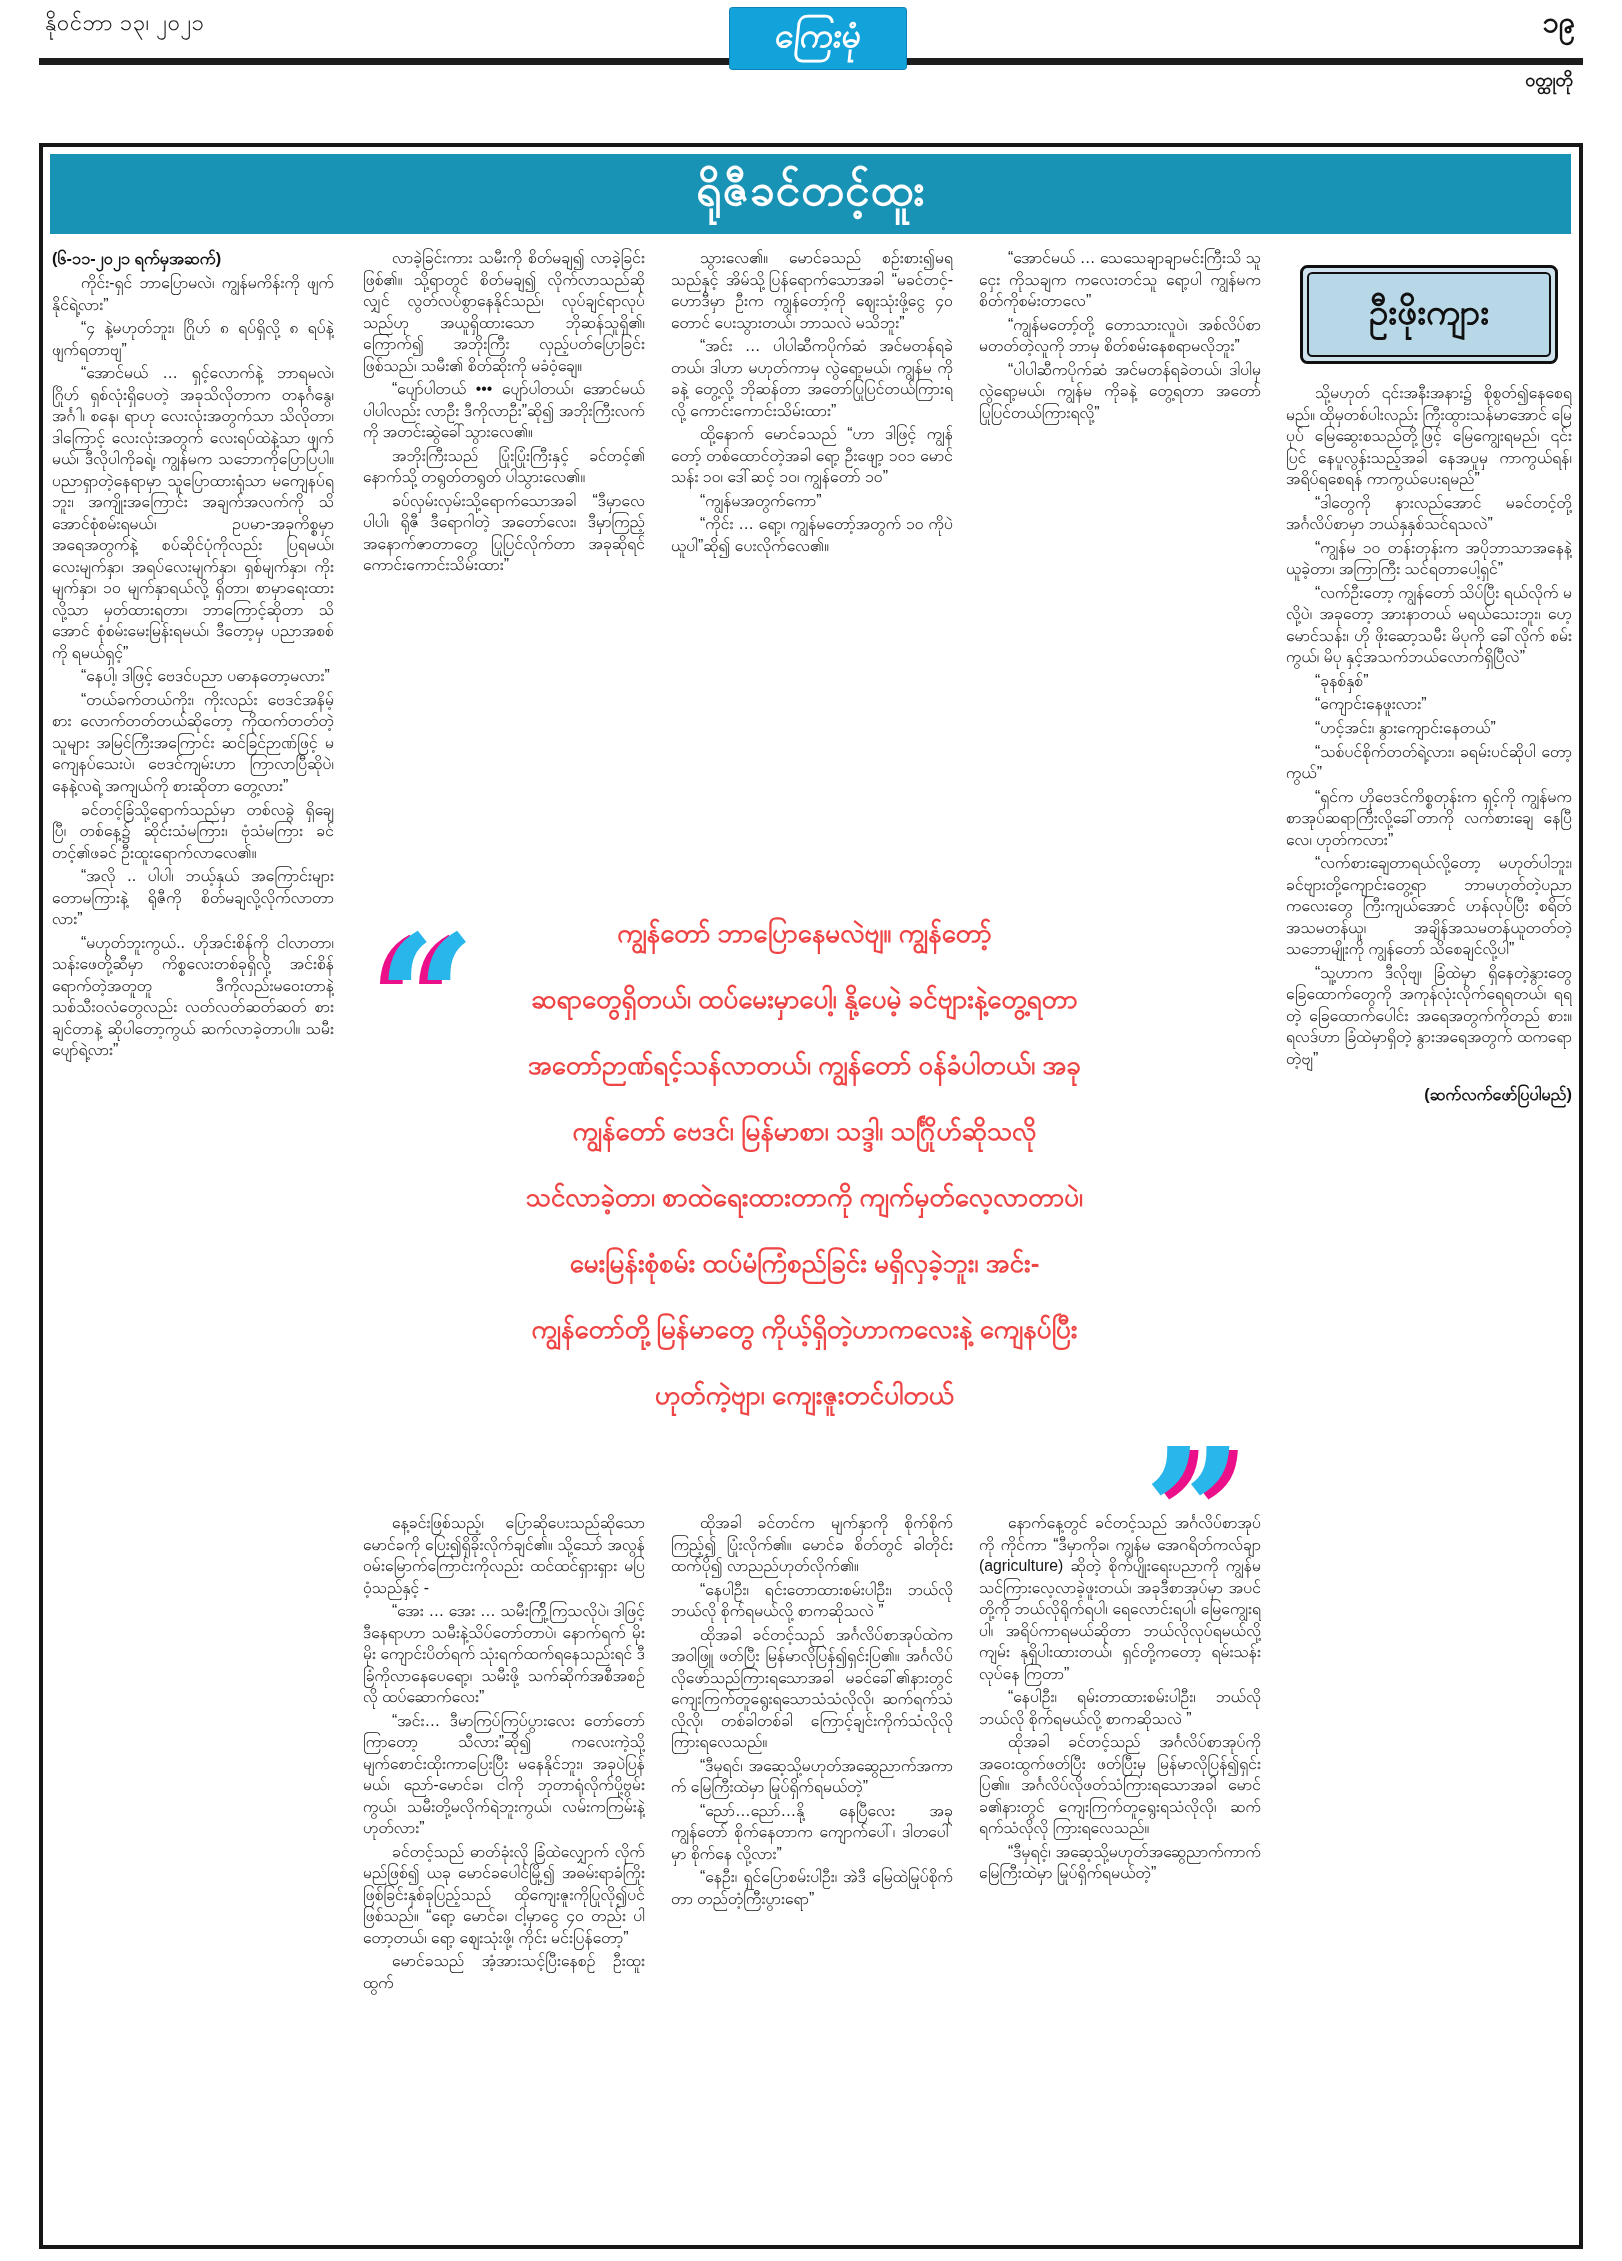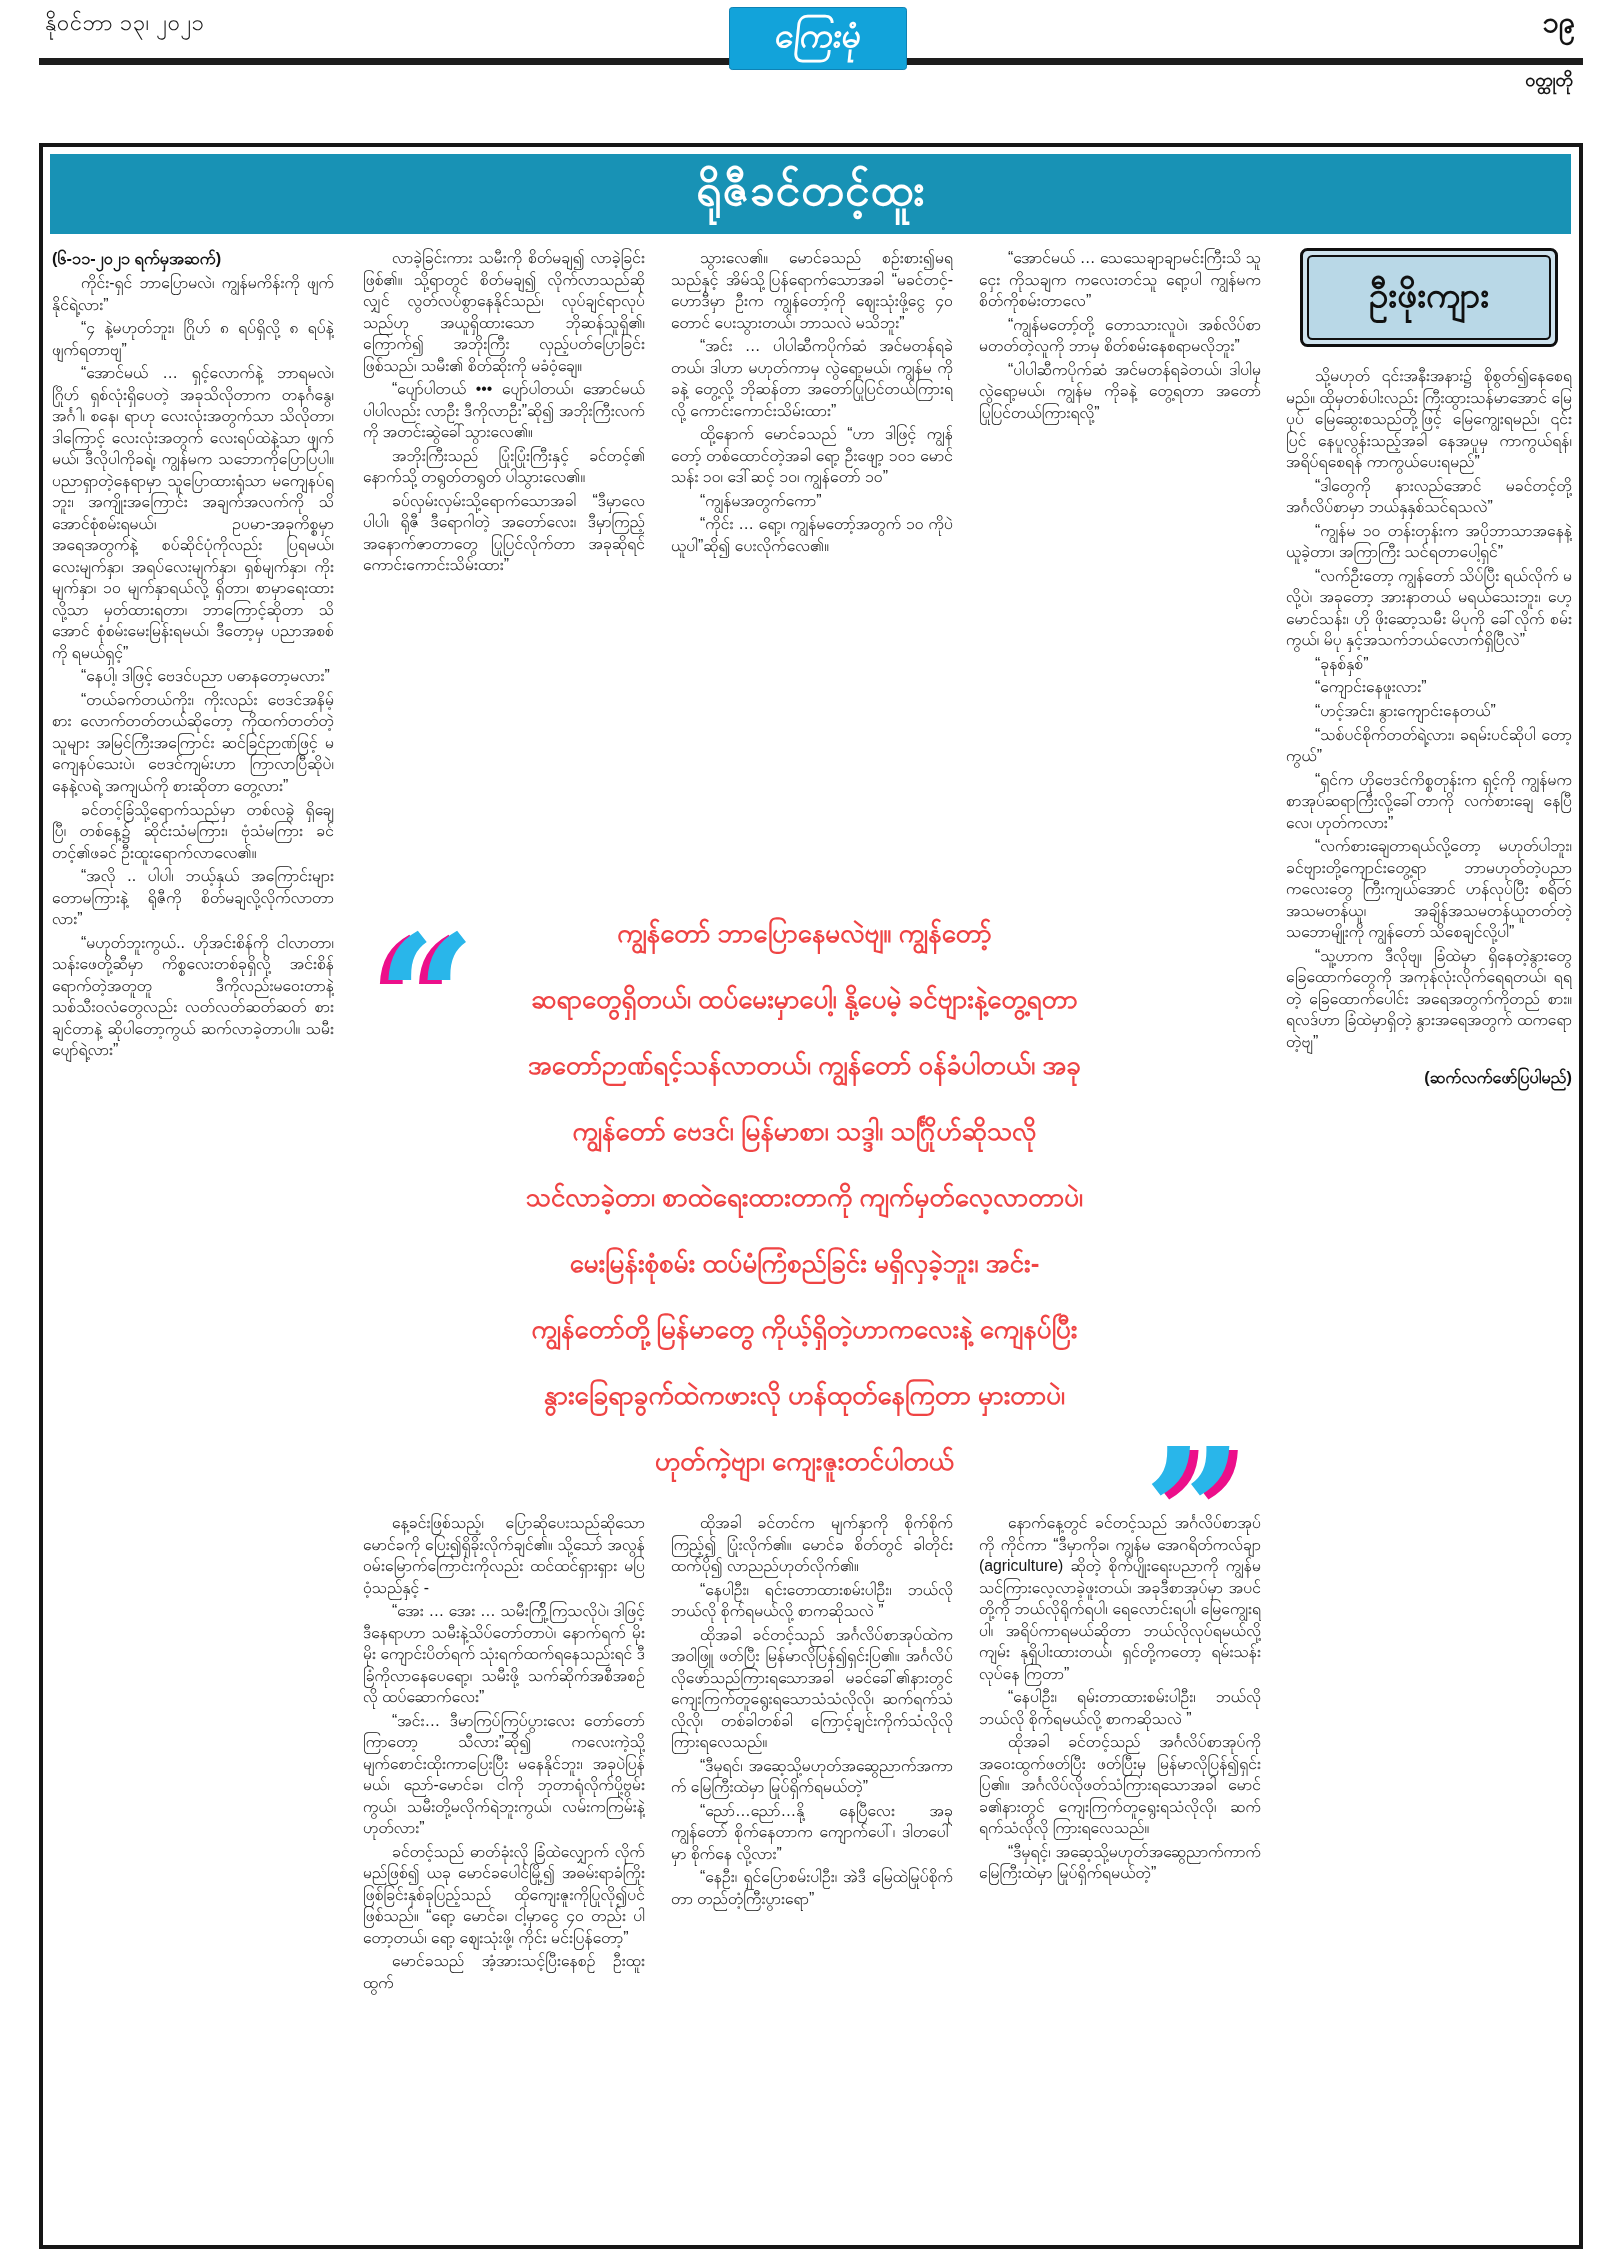--- a/index.html
+++ b/index.html
@@ -37,21 +37,21 @@
   .col4t{left:936px;top:100px;width:282px;height:625px;}
   .col2b{left:320px;top:1365px;width:282px;height:717px;}
   .col3b{left:628px;top:1365px;width:282px;height:717px;}
   .col4b{left:936px;top:1365px;width:282px;height:717px;}
   .col5{left:1243px;top:100px;width:286px;height:1982px;}
   .para{margin:0 0 2.1px 0;font-size:15.8px;line-height:21.5px;text-align:justify;text-indent:29px;}
   .continued-from{font-size:16.3px;line-height:23px;font-weight:bold;text-indent:0;margin-bottom:2.1px;}
 
   
   .plaque-outer{
-    width:258px;height:99px;margin:1px auto 18px auto;border:3.7px solid #101010;border-radius:7.4px;
+    width:258px;height:99px;margin:18px auto 18px auto;border:3.7px solid #101010;border-radius:7.4px;
     background:#cfe3ee;padding:3.7px;box-sizing:border-box;
   }
   .plaque-inner{
     width:100%;height:100%;border:2.1px solid #101010;border-radius:5.3px;background:#b9d8e7;
     display:flex;align-items:center;justify-content:center;box-sizing:border-box;
   }
   .plaque-text{font-size:35px;font-weight:bold;color:#101010;}
 
   
   .pull-quote{position:absolute;left:302px;top:732px;width:919px;height:617px;background:#ffffff;}
@@ -126,21 +126,20 @@
     <span class="qmark qmark-open">“</span>
     <span class="qmark qmark-close">”</span>
     <div class="pq-lines">
         <div class="pq-line">ကျွန်တော် ဘာပြောနေမလဲဗျ။ ကျွန်တော့်</div>
         <div class="pq-line">ဆရာတွေရှိတယ်၊ ထပ်မေးမှာပေါ့၊ နို့ပေမဲ့ ခင်ဗျားနဲ့တွေ့ရတာ</div>
         <div class="pq-line">အတော်ဉာဏ်ရင့်သန်လာတယ်၊ ကျွန်တော် ဝန်ခံပါတယ်၊ အခု</div>
         <div class="pq-line">ကျွန်တော် ဗေဒင်၊ မြန်မာစာ၊ သဒ္ဒါ၊ သင်္ဂြိုဟ်ဆိုသလို</div>
         <div class="pq-line">သင်လာခဲ့တာ၊ စာထဲရေးထားတာကို ကျက်မှတ်လေ့လာတာပဲ၊</div>
         <div class="pq-line">မေးမြန်းစုံစမ်း ထပ်မံကြံစည်ခြင်း မရှိလှခဲ့ဘူး၊ အင်း-</div>
         <div class="pq-line">ကျွန်တော်တို့မြန်မာတွေ ကိုယ့်ရှိတဲ့ဟာကလေးနဲ့ ကျေနပ်ပြီး</div>
-        <div class="pq-line">နွားခြေရာခွက်ထဲကဖားလို ဟန်ထုတ်နေကြတာ မှားတာပဲ၊</div>
         <div class="pq-line">ဟုတ်ကဲ့ဗျာ၊ ကျေးဇူးတင်ပါတယ်</div>
       </div>
   </div>
 
   <div class="col col2b">
       <div>
         <p class="para">နေ့ခင်းဖြစ်သည့်၊ ပြောဆိုပေးသည်ဆိုသော မောင်ခကို ပြေး၍ရှိခိုးလိုက်ချင်၏။ သို့သော် အလွန်ဝမ်းမြောက်ကြောင်းကိုလည်း ထင်ထင်ရှားရှား မပြဝံ့သည်နှင့် -</p>
         <p class="para">“အေး … အေး … သမီးကြို့်ကြသလိုပဲ၊ ဒါဖြင့် ဒီနေရာဟာ သမီးနဲ့သိပ်တော်တာပဲ၊ နောက်ရက် မိုးမိုး ကျောင်းပိတ်ရက် သုံးရက်ထက်ရနေသည်းရင် ဒီခြံကိုလာနေပေရော့၊ သမီးဖို့ သက်ဆိုက်အစီအစဉ်လို ထပ်ဆောက်လေး”</p>
         <p class="para">“အင်း… ဒီမာကြပ်ကြပ်ပွားလေး တော်တော်ကြာတော့ သီလား”ဆို၍ ကလေးကဲ့သို့ မျက်စောင်းထိုးကာပြေးပြီး မနေနိုင်ဘူး၊ အခုပဲပြန်မယ်၊ ညော်-မောင်ခ၊ ငါကို ဘုတာရုံလိုက်ပို့ဗွမ်းကွယ်၊ သမီးတို့မလိုက်ရဲဘူးကွယ်၊ လမ်းကကြမ်းနဲ့ဟုတ်လား”</p>
         <p class="para">ခင်တင့်သည် ဓာတ်ခုံးလို ခြံထဲလျှောက် လိုက်မည်ဖြစ်၍ ယခု မောင်ခပေါင်မြို့၍ အဓမ်းရာခံကြိုးဖြစ်ခြင်းနှစ်ခုပြည့်သည် ထိုကျေးဇူးကိုပြုလို၍ပင် ဖြစ်သည်။ “ရော့ မောင်ခ၊ ငါ့မှာငွေ ၄၀ တည်း ပါတော့တယ်၊ ရော့ ဈေးသုံးဖို့၊ ကိုင်း မင်းပြန်တော့”</p>

